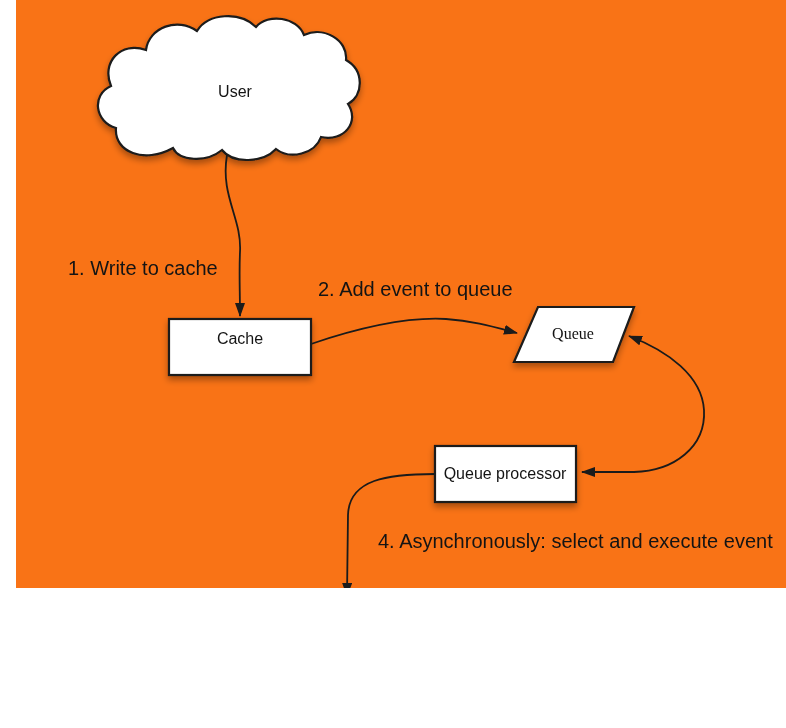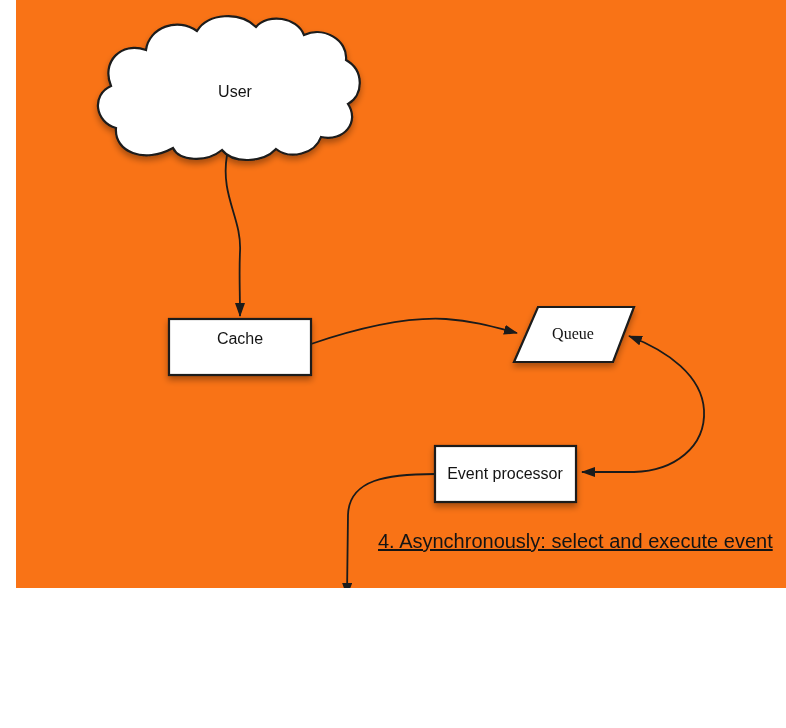--- a/index.html
+++ b/index.html
@@ -90,18 +90,20 @@
     <path class="connector" marker-end="url(#arrow-head)" d="M 295,344 C 348,326 395,317 430,319 C 458,321 478,327 501,333"></path>
 
     <path class="connector" marker-start="url(#arrow-head)" marker-end="url(#arrow-head)" d="M 613,336 C 652,351 686,376 688,410 C 690,447 658,471 618,472 L 566,472"></path>
 
     <path class="connector" marker-end="url(#arrow-head)" d="M 419,474 C 372,474 333,479 332,515 L 331,596"></path>
   </svg>
 
   <div class="label node-label" style="left:219px; top:92px;">User</div>
   <div class="label node-label" style="left:224px; top:339px;">Cache</div>
   <div class="label node-label" style="left:557px; top:334px;font-family:Liberation Serif, serif;">Queue</div>
-  <div class="label node-label" style="left:489px; top:474px;">Event processor</div>
+  <div class="label node-label" style="left:489px; top:474px;">Queue processor</div>
   <div class="label node-label" style="left:338px; top:653px;">DB</div>
 
-  <div class="label step-label" style="left:362px; top:530px;text-decoration:underline;">4. Asynchronously: select and execute event</div>
+  <div class="label step-label" style="left:52px; top:257px;">1. Write to cache</div>
+  <div class="label step-label" style="left:302px; top:278px;">2. Add event to queue</div>
+  <div class="label step-label" style="left:362px; top:530px;">4. Asynchronously: select and execute event</div>
 
 </div>
 
 </body></html>

